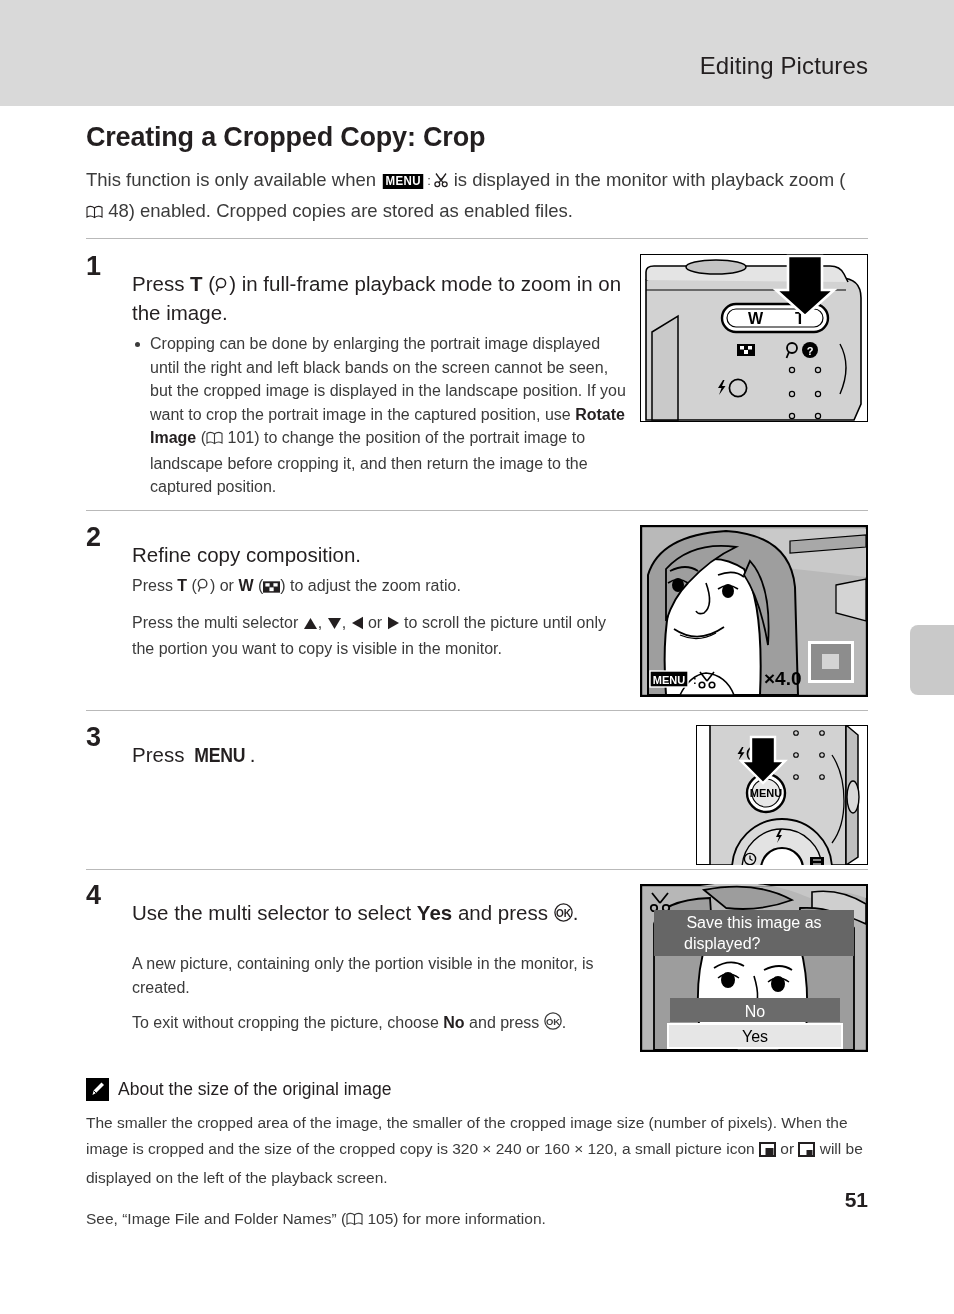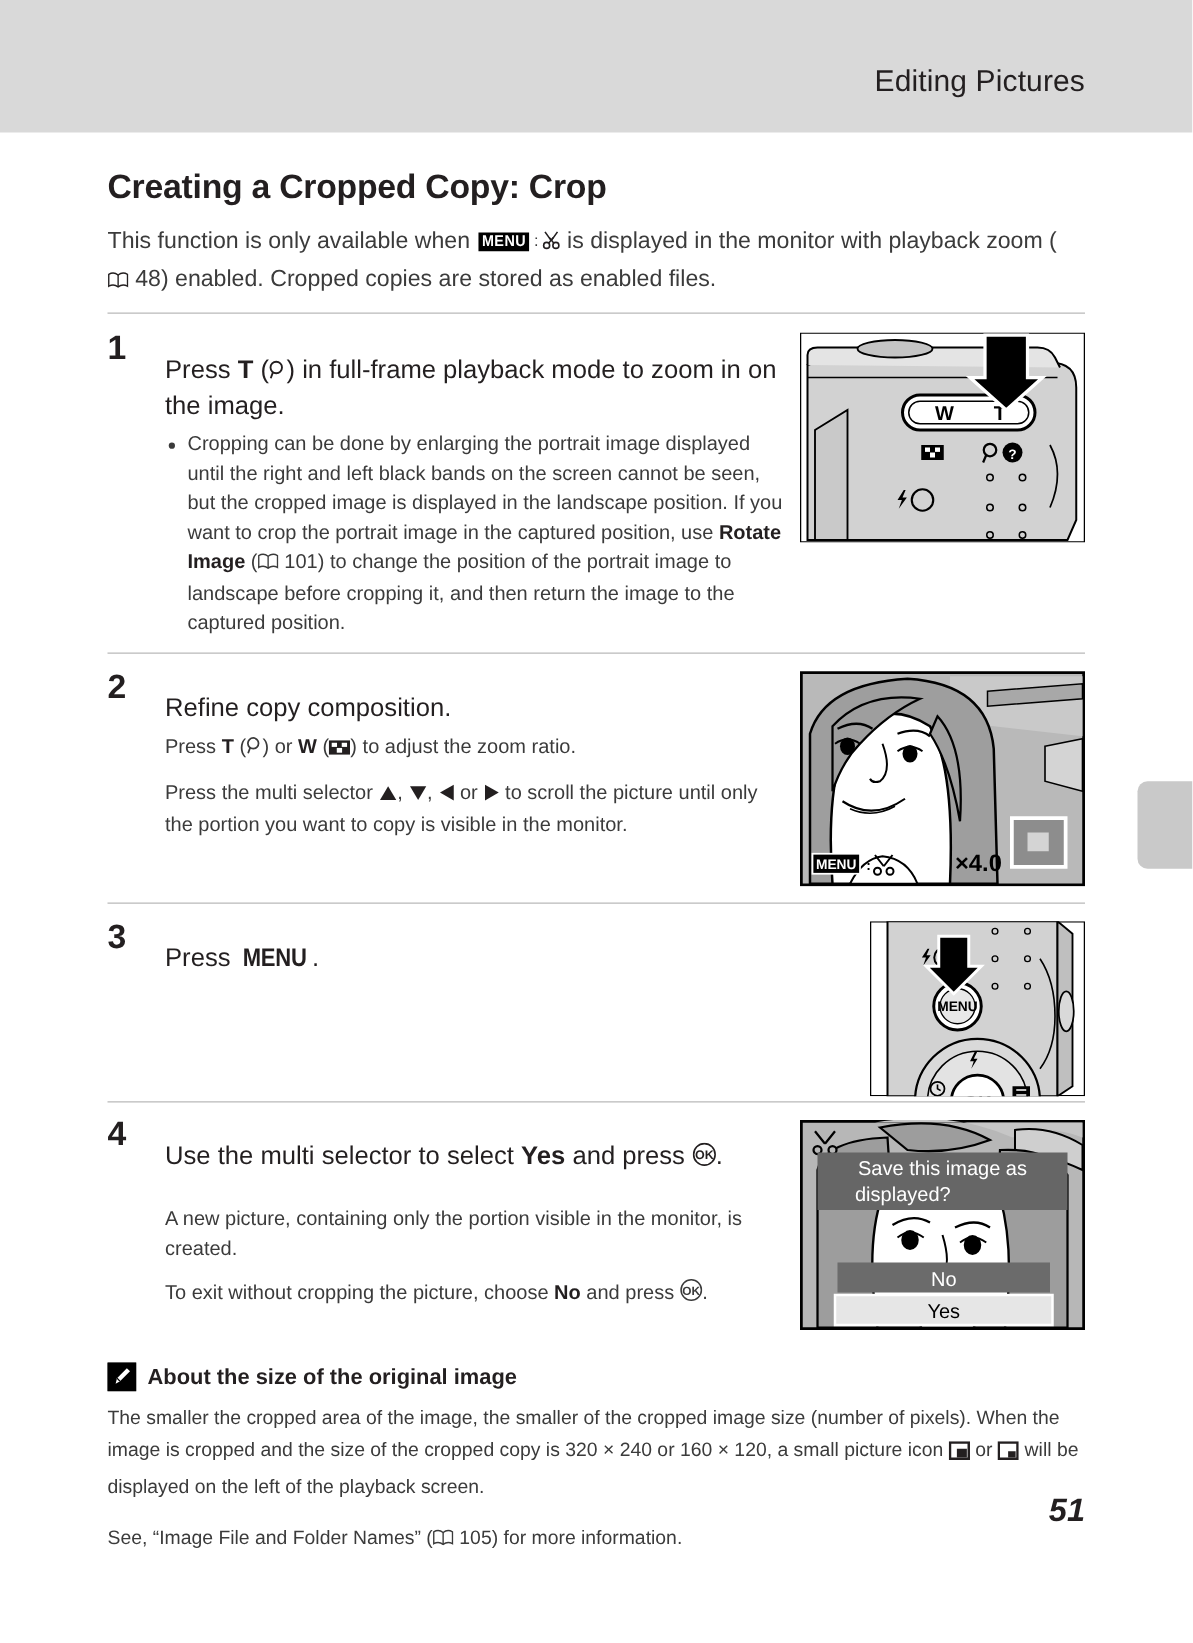--- a/index.html
+++ b/index.html
@@ -29,21 +29,21 @@
   .thumb-label{
     position:absolute;right:2px;top:705px;
     width:210px;height:24px;
     transform-origin:right top;
     transform:rotate(90deg) translate(0,-24px);
     font-size:13px;color:#231f20;
     white-space:nowrap;
   }
   
   .page{
-    position:absolute;left:86px;top:12px;width:782px;height:1250px;
+    position:absolute;left:86px;top:0;width:782px;height:1250px;
   }
   h1.section-title{
     position:absolute;left:0;top:122px;margin:0;
     font-size:27px;font-weight:bold;letter-spacing:-.2px;
   }
   .intro{
     position:absolute;left:0;top:165px;width:760px;margin:0;
     font-size:18.5px;line-height:29px;color:#3b3b3b;
   }
   hr.rule{
@@ -95,27 +95,27 @@
   .fig{position:absolute;}
   .fig svg{display:block;}
   
   .note{position:absolute;left:0;width:782px;}
   .note-head{display:flex;align-items:center;gap:9px;margin-bottom:9px;}
   .note-head .badge{
     width:23px;height:23px;background:#000;flex:0 0 23px;
     position:relative;
   }
   .note-head .badge svg{position:absolute;left:0;top:0;}
-  .note-title{font-size:17.5px;font-weight:bold;color:#231f20;}
+  .note-title{font-size:17.5px;font-weight:normal;color:#231f20;}
   .note-body{font-size:15.5px;line-height:26px;color:#3b3b3b;}
   .pic-ico{display:inline-block;vertical-align:-3px;}
   
   .page-num{
     position:absolute;right:0;bottom:38px;
-    font-size:26px;font-weight:bold;font-style:italic;
+    font-size:21px;font-weight:bold;
     font-family:"Liberation Sans", sans-serif;
   }
 </style>
 </head>
 <body>
 
 <div class="header-band"></div>
 <div class="header-title">Editing Pictures</div>
 
 <div class="thumb-tab"></div>

